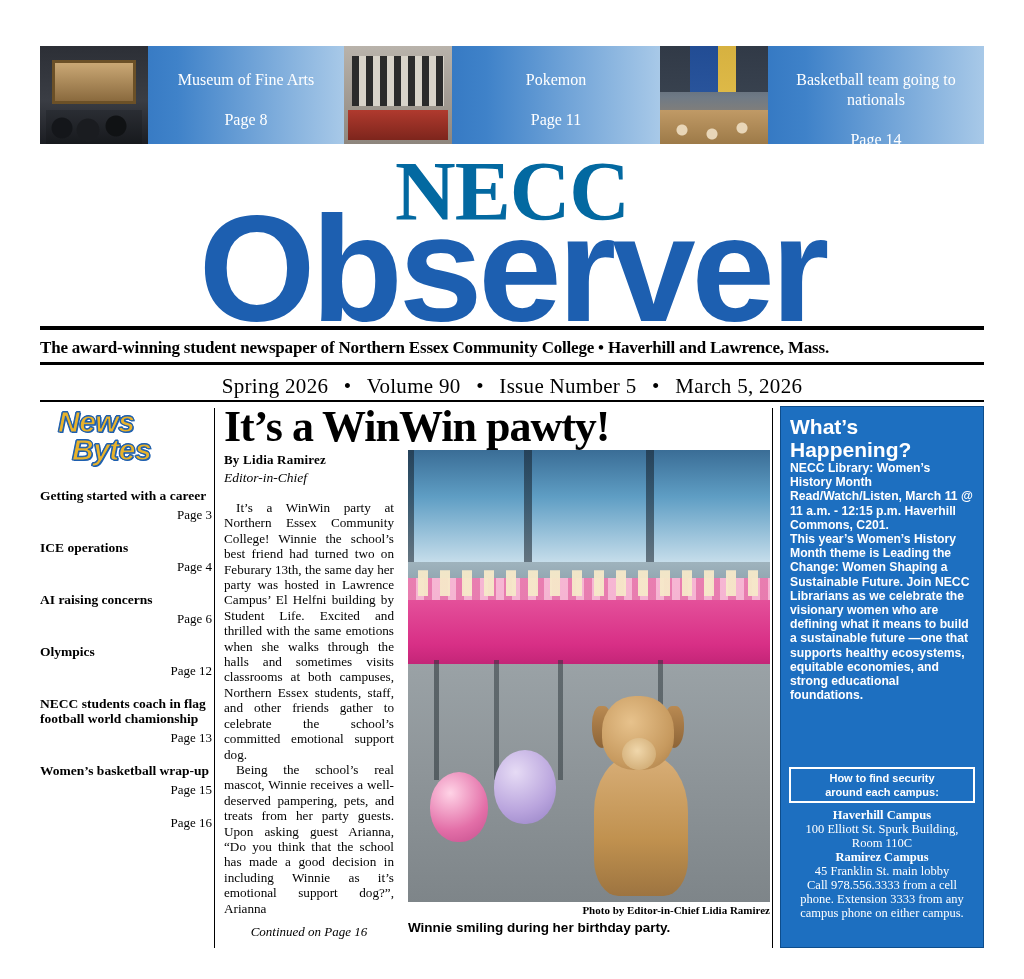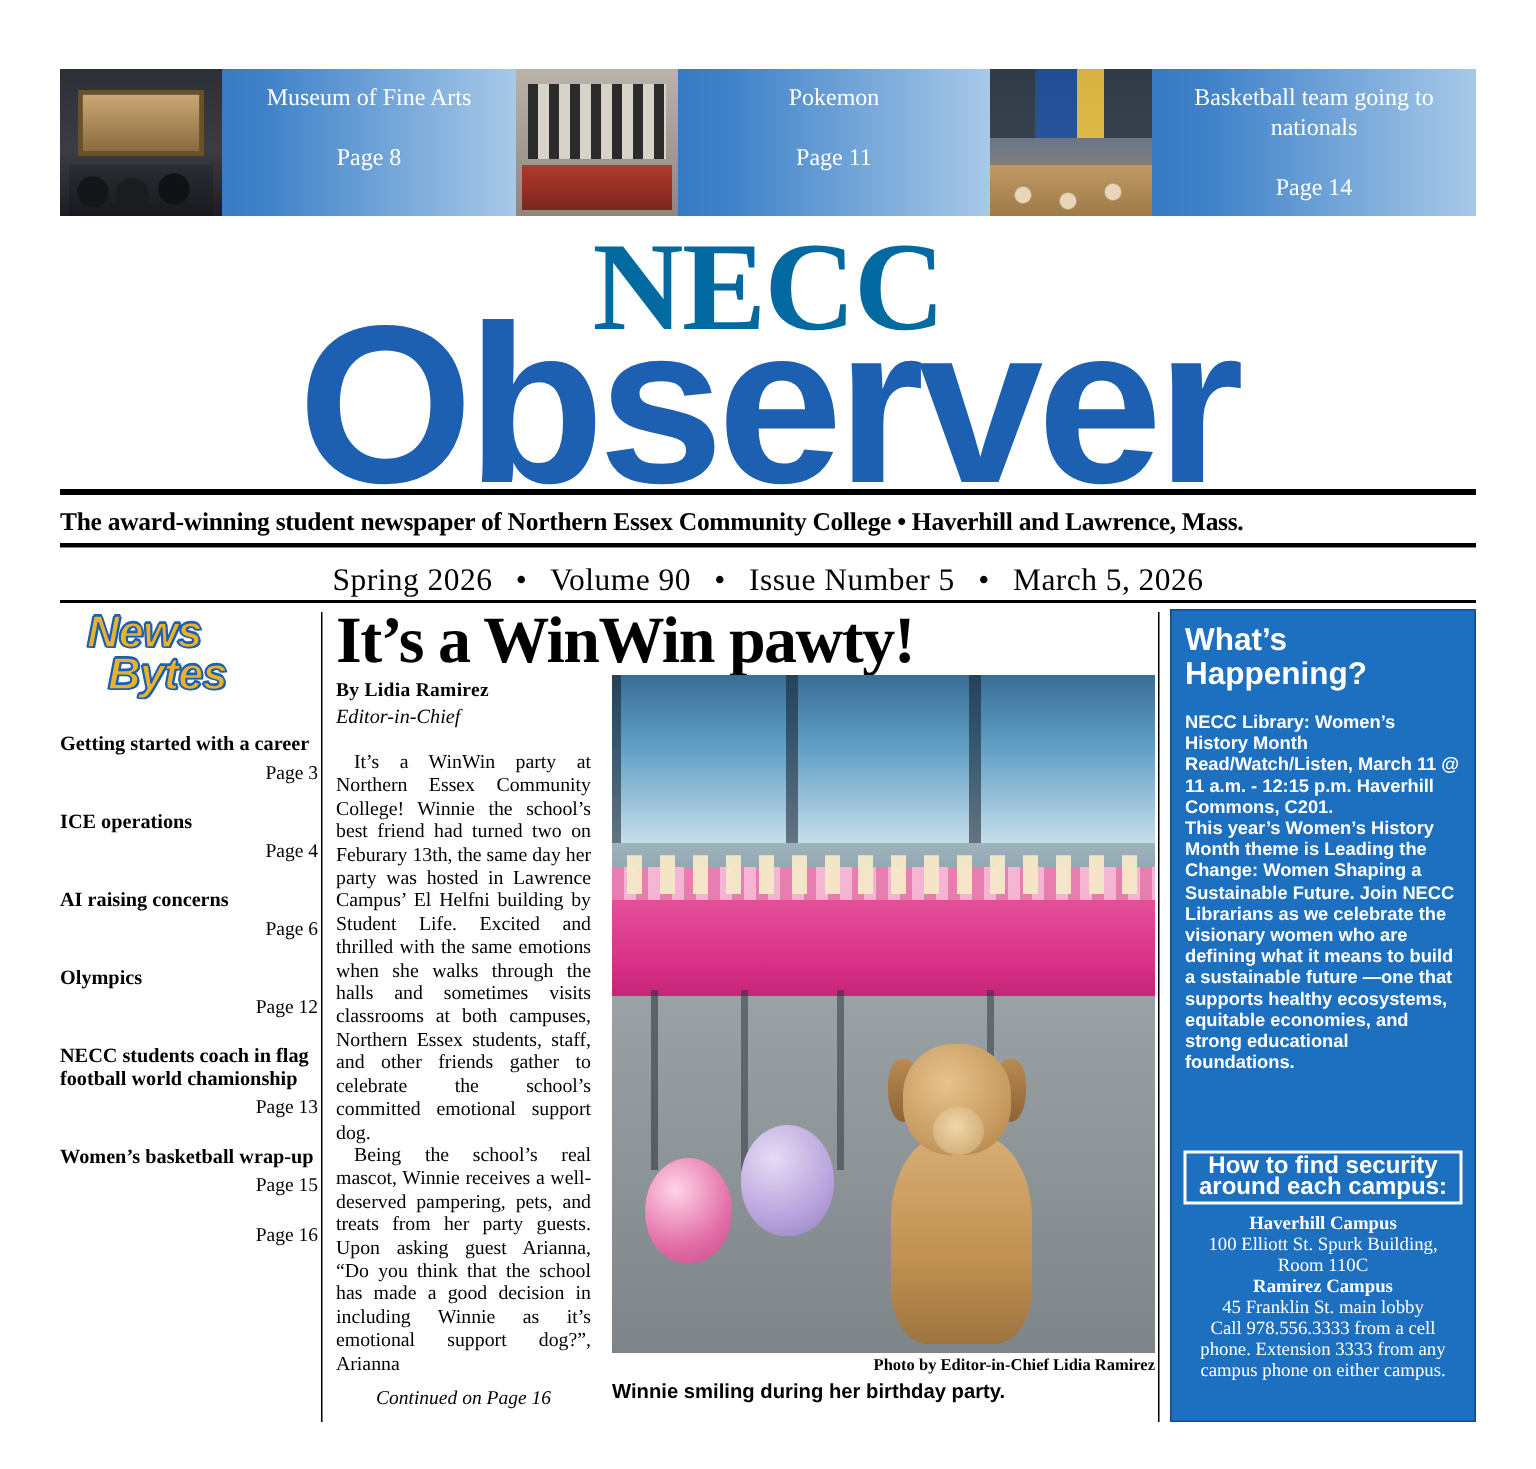--- a/index.html
+++ b/index.html
@@ -46,21 +46,21 @@
     overflow: hidden;
   }
   .teaser-text {
     flex: 1 1 auto;
     position: relative;
     color: #ffffff;
     font-family: "Liberation Serif", serif;
     font-size: 16px;
     line-height: 20px;
     text-align: center;
-    padding-top: 10px;
+    padding-top: 24px;
     box-sizing: border-box;
   }
   .teaser-title { display: block; }
   .teaser-page { display: block; margin-top: 20px; }
 
   
   .grad-a { background: linear-gradient(to right, #1d62b3 0%, #3f82c9 45%, #a8c9e8 100%); }
   .grad-b { background: linear-gradient(to right, #1d62b3 0%, #3f82c9 45%, #a8c9e8 100%); }
   .grad-c { background: linear-gradient(to right, #1d62b3 0%, #3f82c9 45%, #a8c9e8 100%); }
 
@@ -415,21 +415,21 @@
     border: 1px solid #0d4d8c;
     box-sizing: border-box;
     padding: 8px 9px;
   }
   .wh-title {
     font-family: "Liberation Sans", sans-serif;
     font-weight: bold;
     font-size: 21px;
     line-height: 23px;
     color: #ffffff;
-    margin-bottom: 13px;
+    margin-bottom: 0;
   }
   .wh-body {
     font-family: "Liberation Sans", sans-serif;
     font-weight: bold;
     font-size: 12.2px;
     line-height: 14.2px;
     color: #ffffff;
   }
   .wh-body p { margin: 0; }
 
@@ -440,21 +440,21 @@
     width: 186px;
     background: #1d6fc0;
     box-sizing: border-box;
   }
   .security-head {
     border: 2px solid #ffffff;
     padding: 2px 4px;
     text-align: center;
     font-family: "Liberation Sans", sans-serif;
     font-weight: bold;
-    font-size: 16px;
+    font-size: 11px;
     line-height: 14px;
     color: #ffffff;
     background: #1d6fc0;
   }
   .security-body {
     text-align: center;
     font-family: "Liberation Serif", serif;
     font-weight: bold;
     font-size: 12.5px;
     line-height: 14px;

